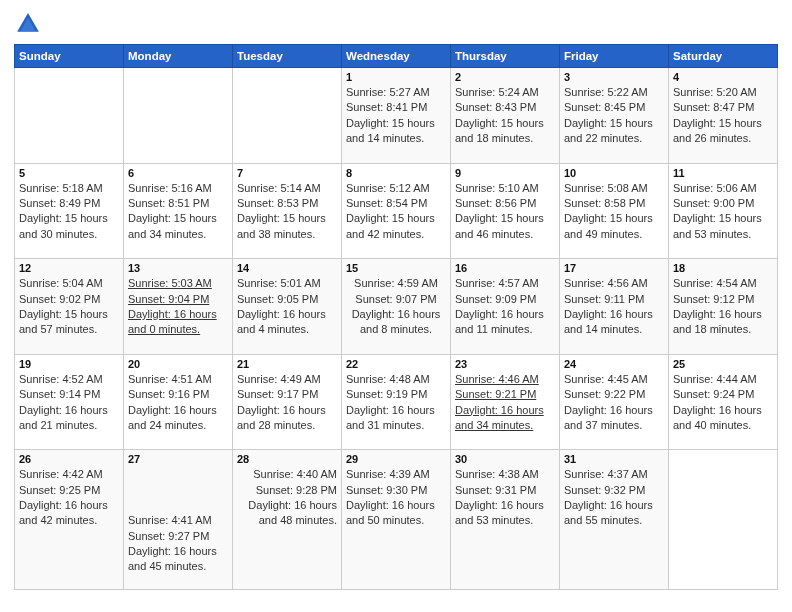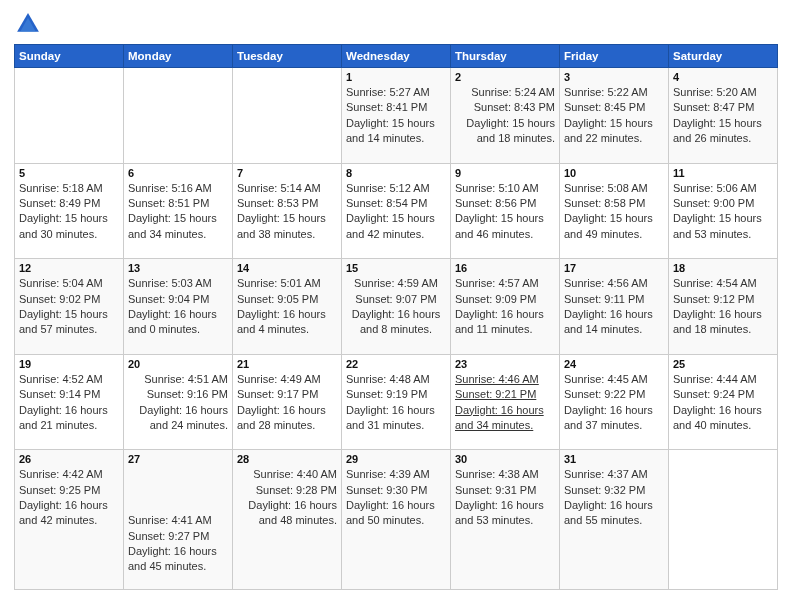--- a/index.html
+++ b/index.html
@@ -137,21 +137,21 @@
           <td class="empty"></td>
           <td>
             <div class="day-number">1</div>
             <div class="day-info" style="white-space: pre-line;">Sunrise: 5:27 AM
 Sunset: 8:41 PM
 Daylight: 15 hours
 and 14 minutes.</div>
           </td>
           <td>
             <div class="day-number">2</div>
-            <div class="day-info" style="white-space: pre-line; text-align: right;">Sunrise: 5:24 AM
+            <div class="day-info" style="white-space: pre-line;">Sunrise: 5:24 AM
 Sunset: 8:43 PM
 Daylight: 15 hours
 and 18 minutes.</div>
           </td>
           <td>
             <div class="day-number">3</div>
             <div class="day-info" style="white-space: pre-line;">Sunrise: 5:22 AM
 Sunset: 8:45 PM
 Daylight: 15 hours
 and 22 minutes.</div>
@@ -218,21 +218,21 @@
         <tr>
           <td>
             <div class="day-number">12</div>
             <div class="day-info" style="white-space: pre-line;">Sunrise: 5:04 AM
 Sunset: 9:02 PM
 Daylight: 15 hours
 and 57 minutes.</div>
           </td>
           <td>
             <div class="day-number">13</div>
-            <div class="day-info" style="white-space: pre-line;">Sunrise: 5:03 AM
+            <div class="day-info" style="white-space: pre-line; text-decoration: underline;">Sunrise: 5:03 AM
 Sunset: 9:04 PM
 Daylight: 16 hours
 and 0 minutes.</div>
           </td>
           <td>
             <div class="day-number">14</div>
             <div class="day-info" style="white-space: pre-line;">Sunrise: 5:01 AM
 Sunset: 9:05 PM
 Daylight: 16 hours
 and 4 minutes.</div>
@@ -269,21 +269,21 @@
         <tr>
           <td>
             <div class="day-number">19</div>
             <div class="day-info" style="white-space: pre-line;">Sunrise: 4:52 AM
 Sunset: 9:14 PM
 Daylight: 16 hours
 and 21 minutes.</div>
           </td>
           <td>
             <div class="day-number">20</div>
-            <div class="day-info" style="white-space: pre-line; text-align: right;">Sunrise: 4:51 AM
+            <div class="day-info" style="white-space: pre-line;">Sunrise: 4:51 AM
 Sunset: 9:16 PM
 Daylight: 16 hours
 and 24 minutes.</div>
           </td>
           <td>
             <div class="day-number">21</div>
             <div class="day-info" style="white-space: pre-line;">Sunrise: 4:49 AM
 Sunset: 9:17 PM
 Daylight: 16 hours
 and 28 minutes.</div>

